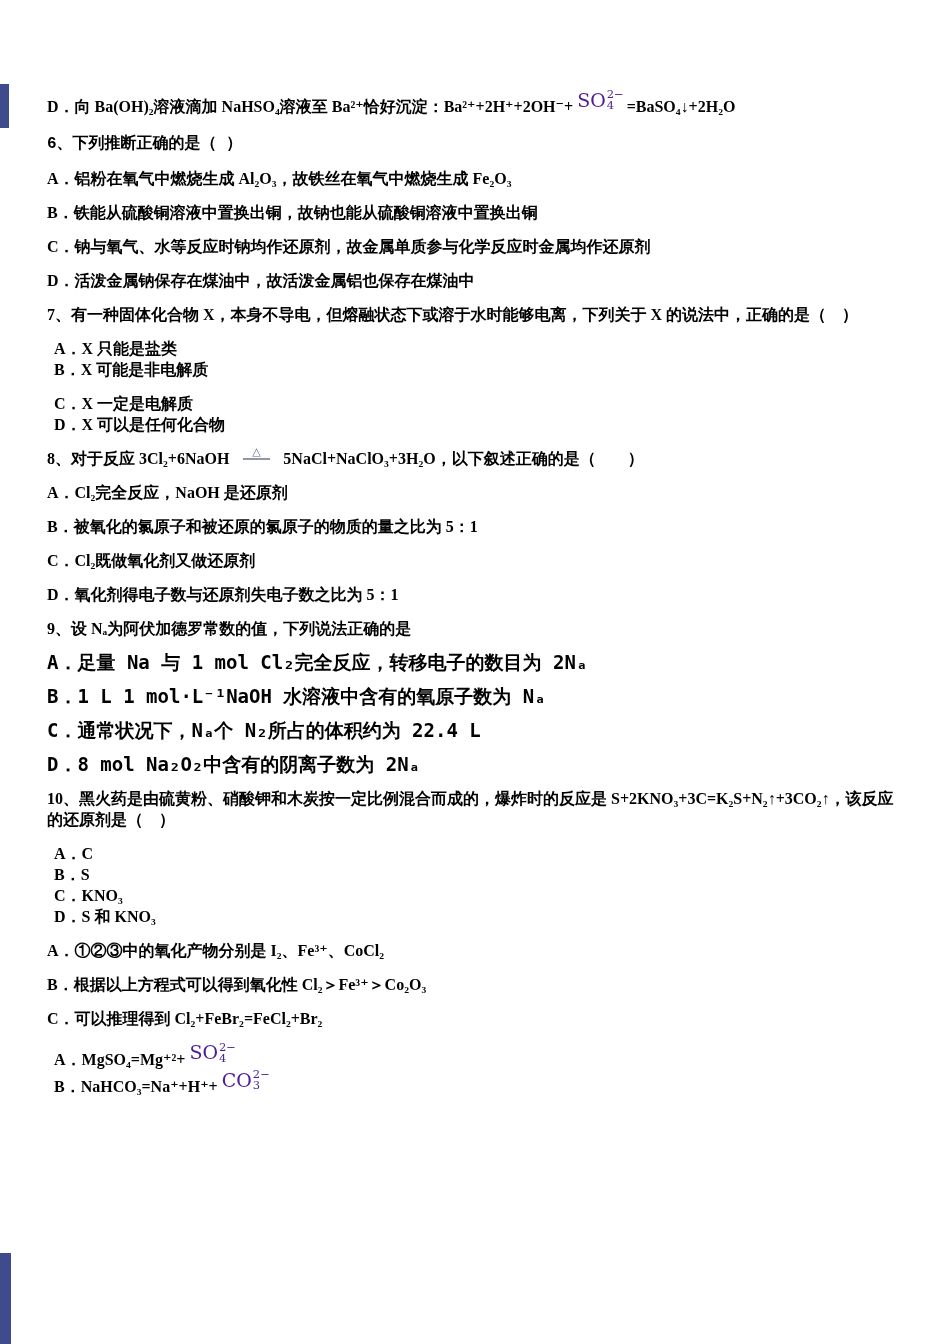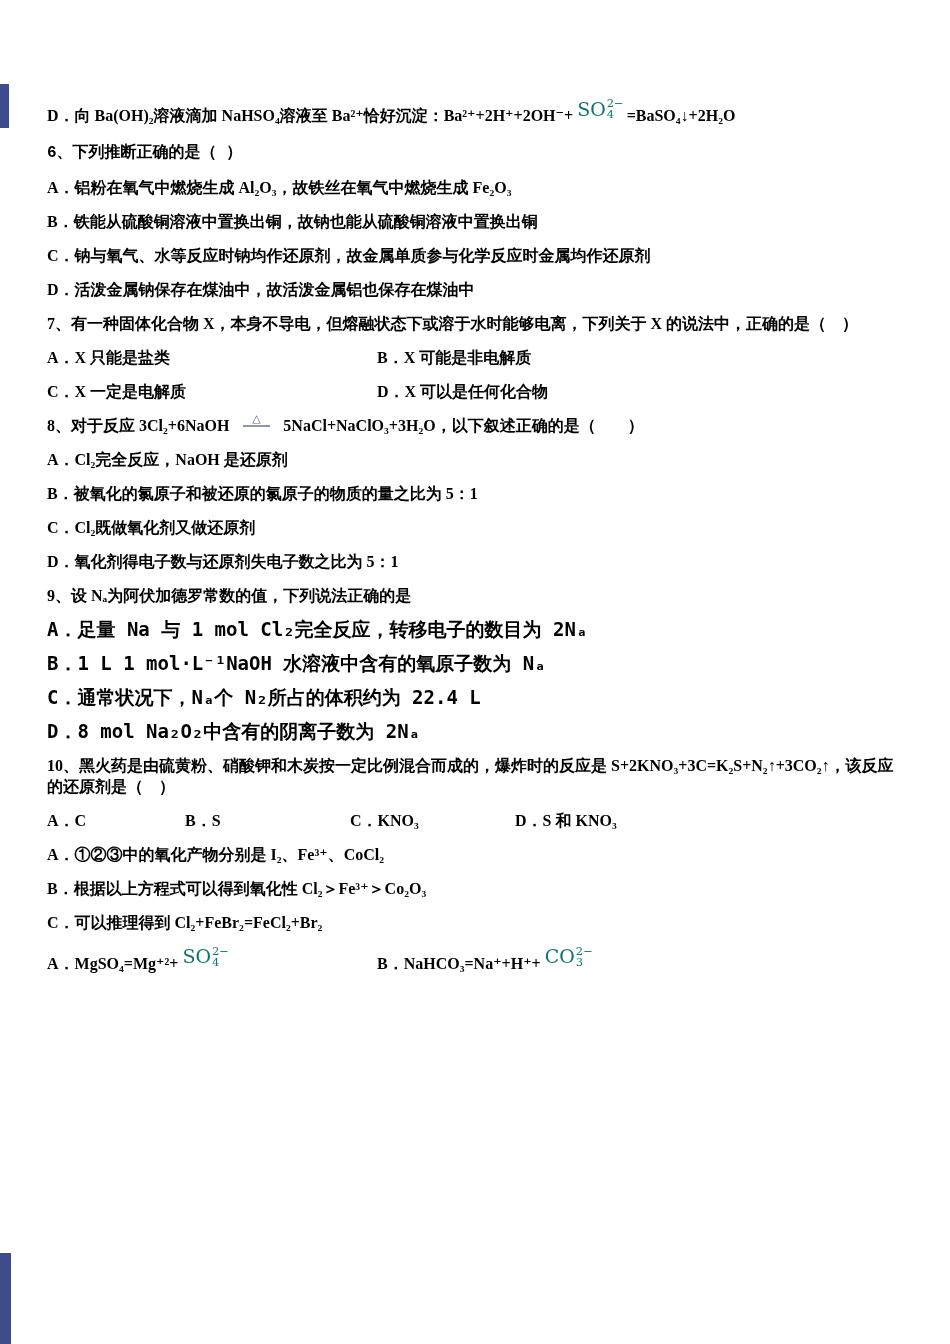--- a/index.html
+++ b/index.html
@@ -15,53 +15,53 @@
   .page { position: absolute; inset: 0; background: #ffffff; }
 
   .binding-mark { position: absolute; left: 0; background: #3e4c8e; }
   .binding-mark.top { top: 84px; width: 9px; height: 44px; }
   .binding-mark.bottom { bottom: 0; width: 11px; height: 91px; }
 
   .content {
     position: absolute;
     left: 47px;
     right: 44px;
-    top: 98px;
+    top: 89px;
     font-size: 16px;
     font-weight: 700;
     word-break: break-word;
   }
 
   .line { line-height: 21px; margin: 0 0 13px 0; }
   .stem { line-height: 21px; margin: 0 0 13px 0; }
   .mt-lg { margin-top: 17px; font-family: Liberation Mono, monospace; }
   .mt-sm { margin-top: 11px; }
 
-  .opt-row { display: flex; line-height: 21px; margin: 0 0 13px 0; align-items: flex-start; }
+  .opt-row { display: flex; line-height: 21px; margin: 0 0 13px 7px; align-items: flex-start; flex-direction: column; }
   .col-a { width: 330px; flex: none; }
   .col-b { flex: 1; }
   .w-a { width: 138px; flex: none; }
   .w-b { width: 165px; flex: none; }
   .w-c { width: 165px; flex: none; }
 
   
   .rxn-cond { display: inline-block; width: 54px; text-align: center; }
   .rxn-cond .tri {
     display: inline-block;
     font-size: 11px;
     line-height: 11px;
     color: #57679a;
     border-bottom: 2px solid #9097a3;
     padding: 0 9px 1px 9px;
     transform: translateY(-9px);
   }
 
   
   .ion {
-    color: #0f766e;
+    color: #4c1d95;
     font-weight: 400;
     display: inline-flex;
     align-items: center;
     vertical-align: 5px;
     margin: 0 3px 0 4px;
     font-family: "DejaVu Serif", serif;
   }
   .ion .ion-base { font-size: 19px; line-height: 19px; }
   .ion .ion-scripts {
     display: inline-flex;

